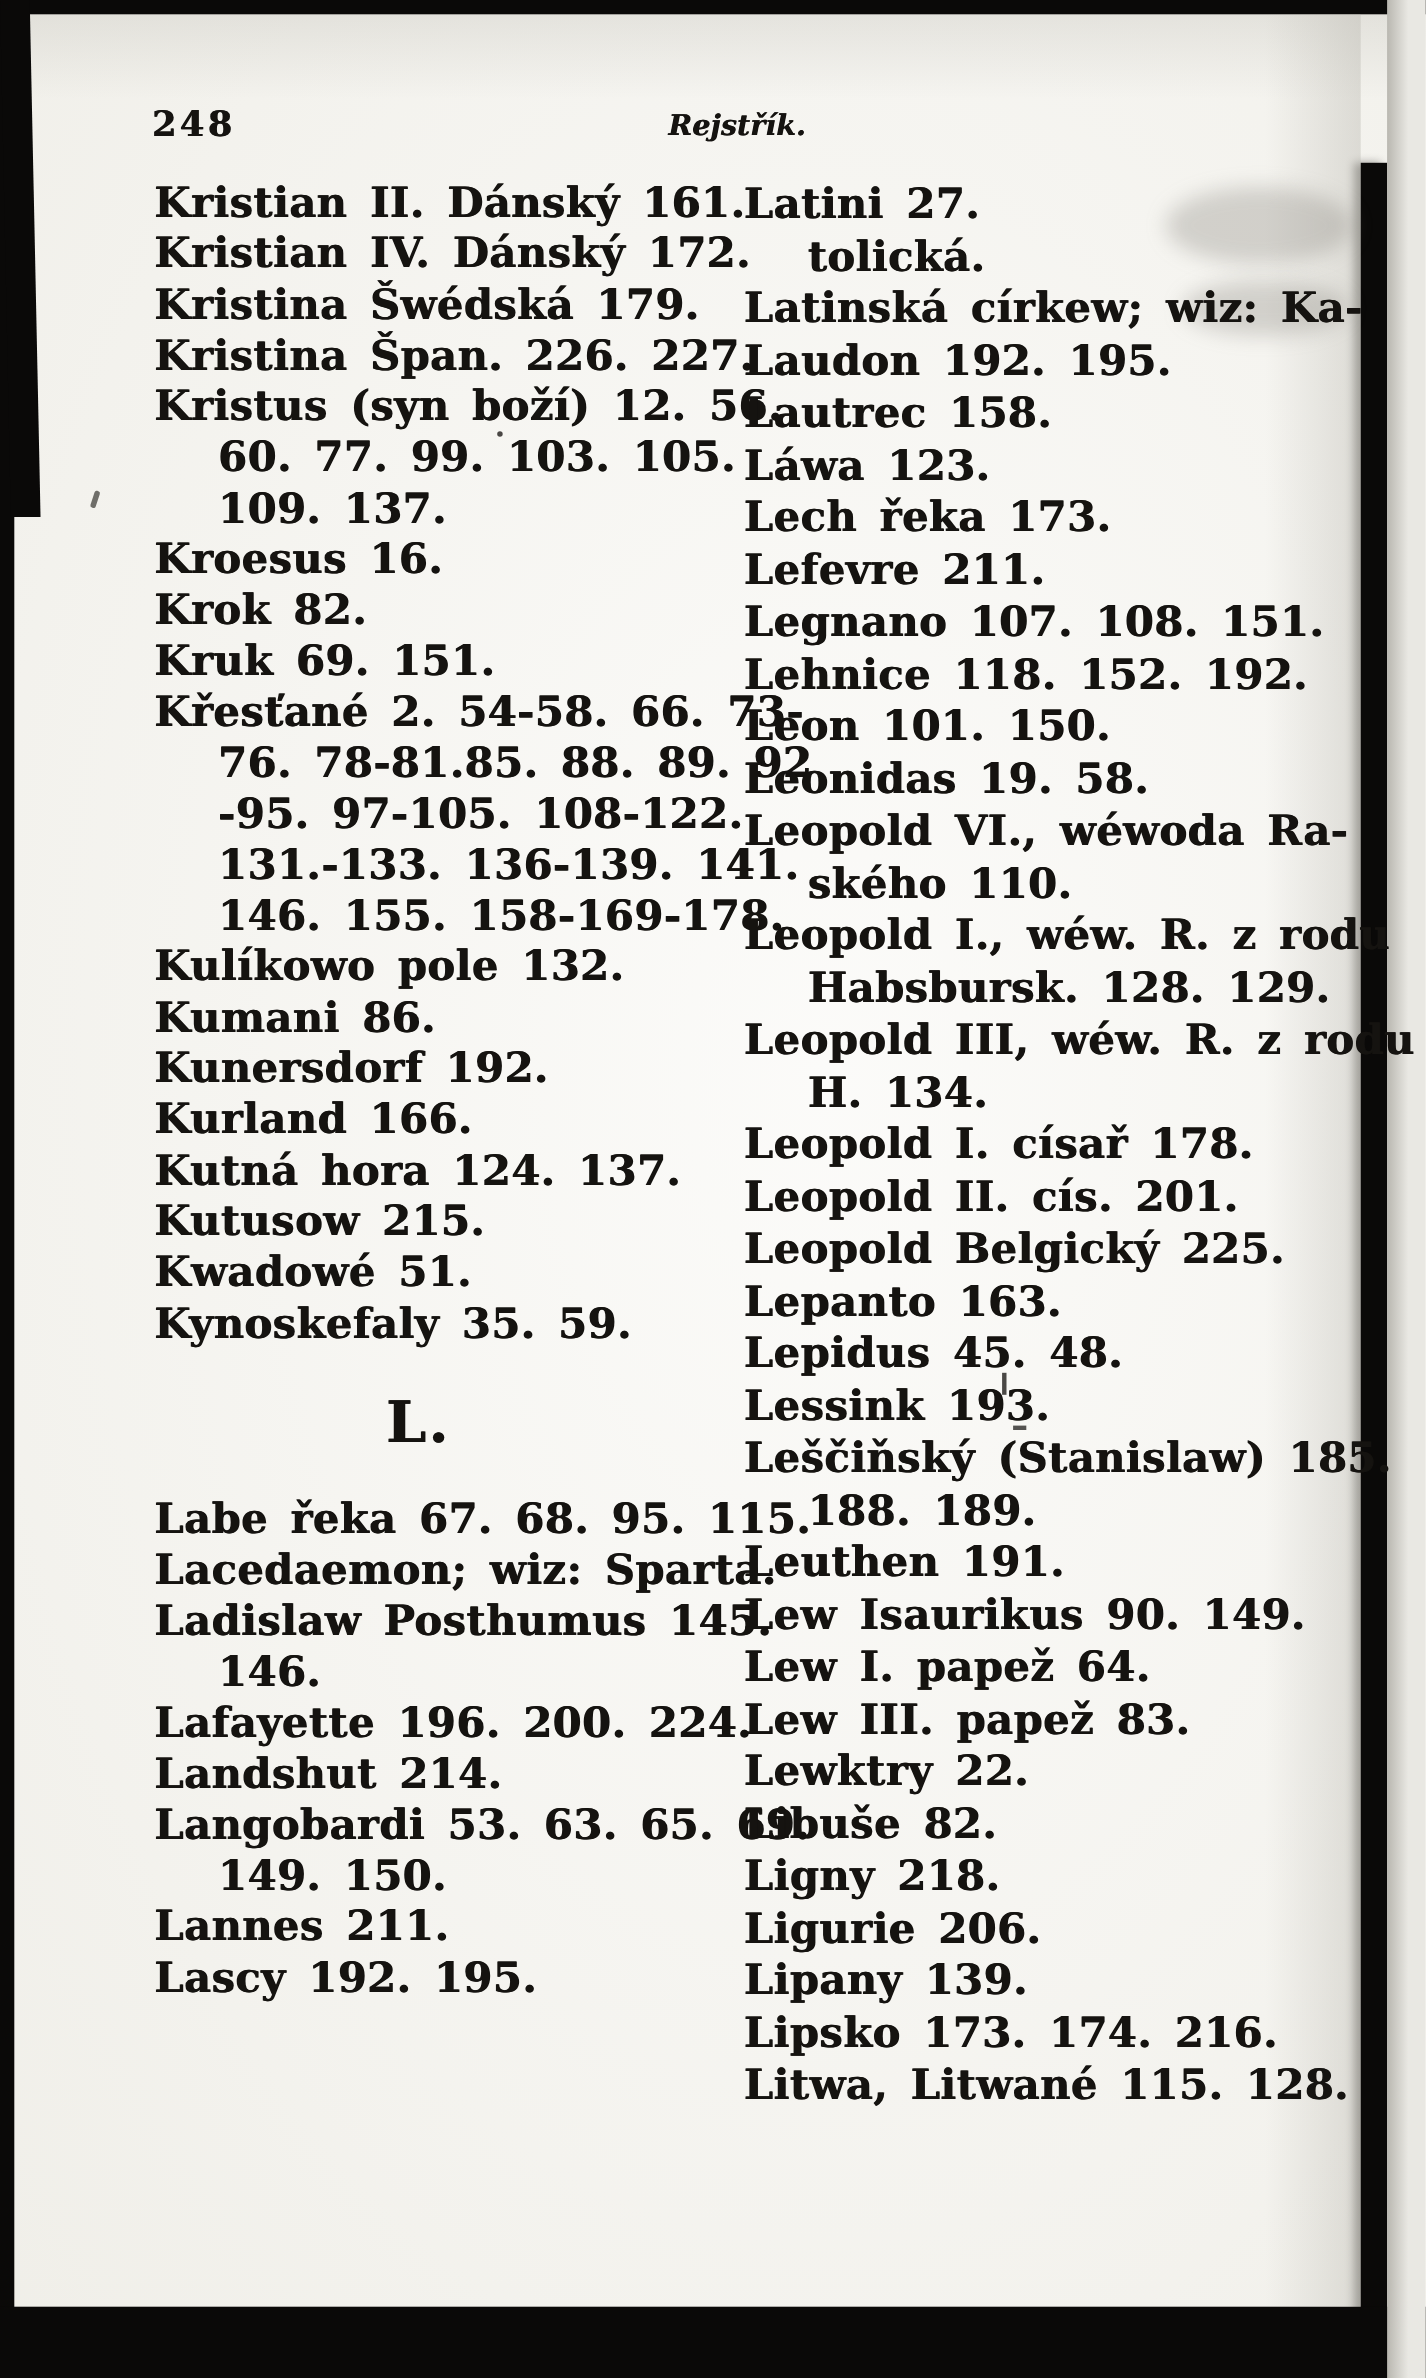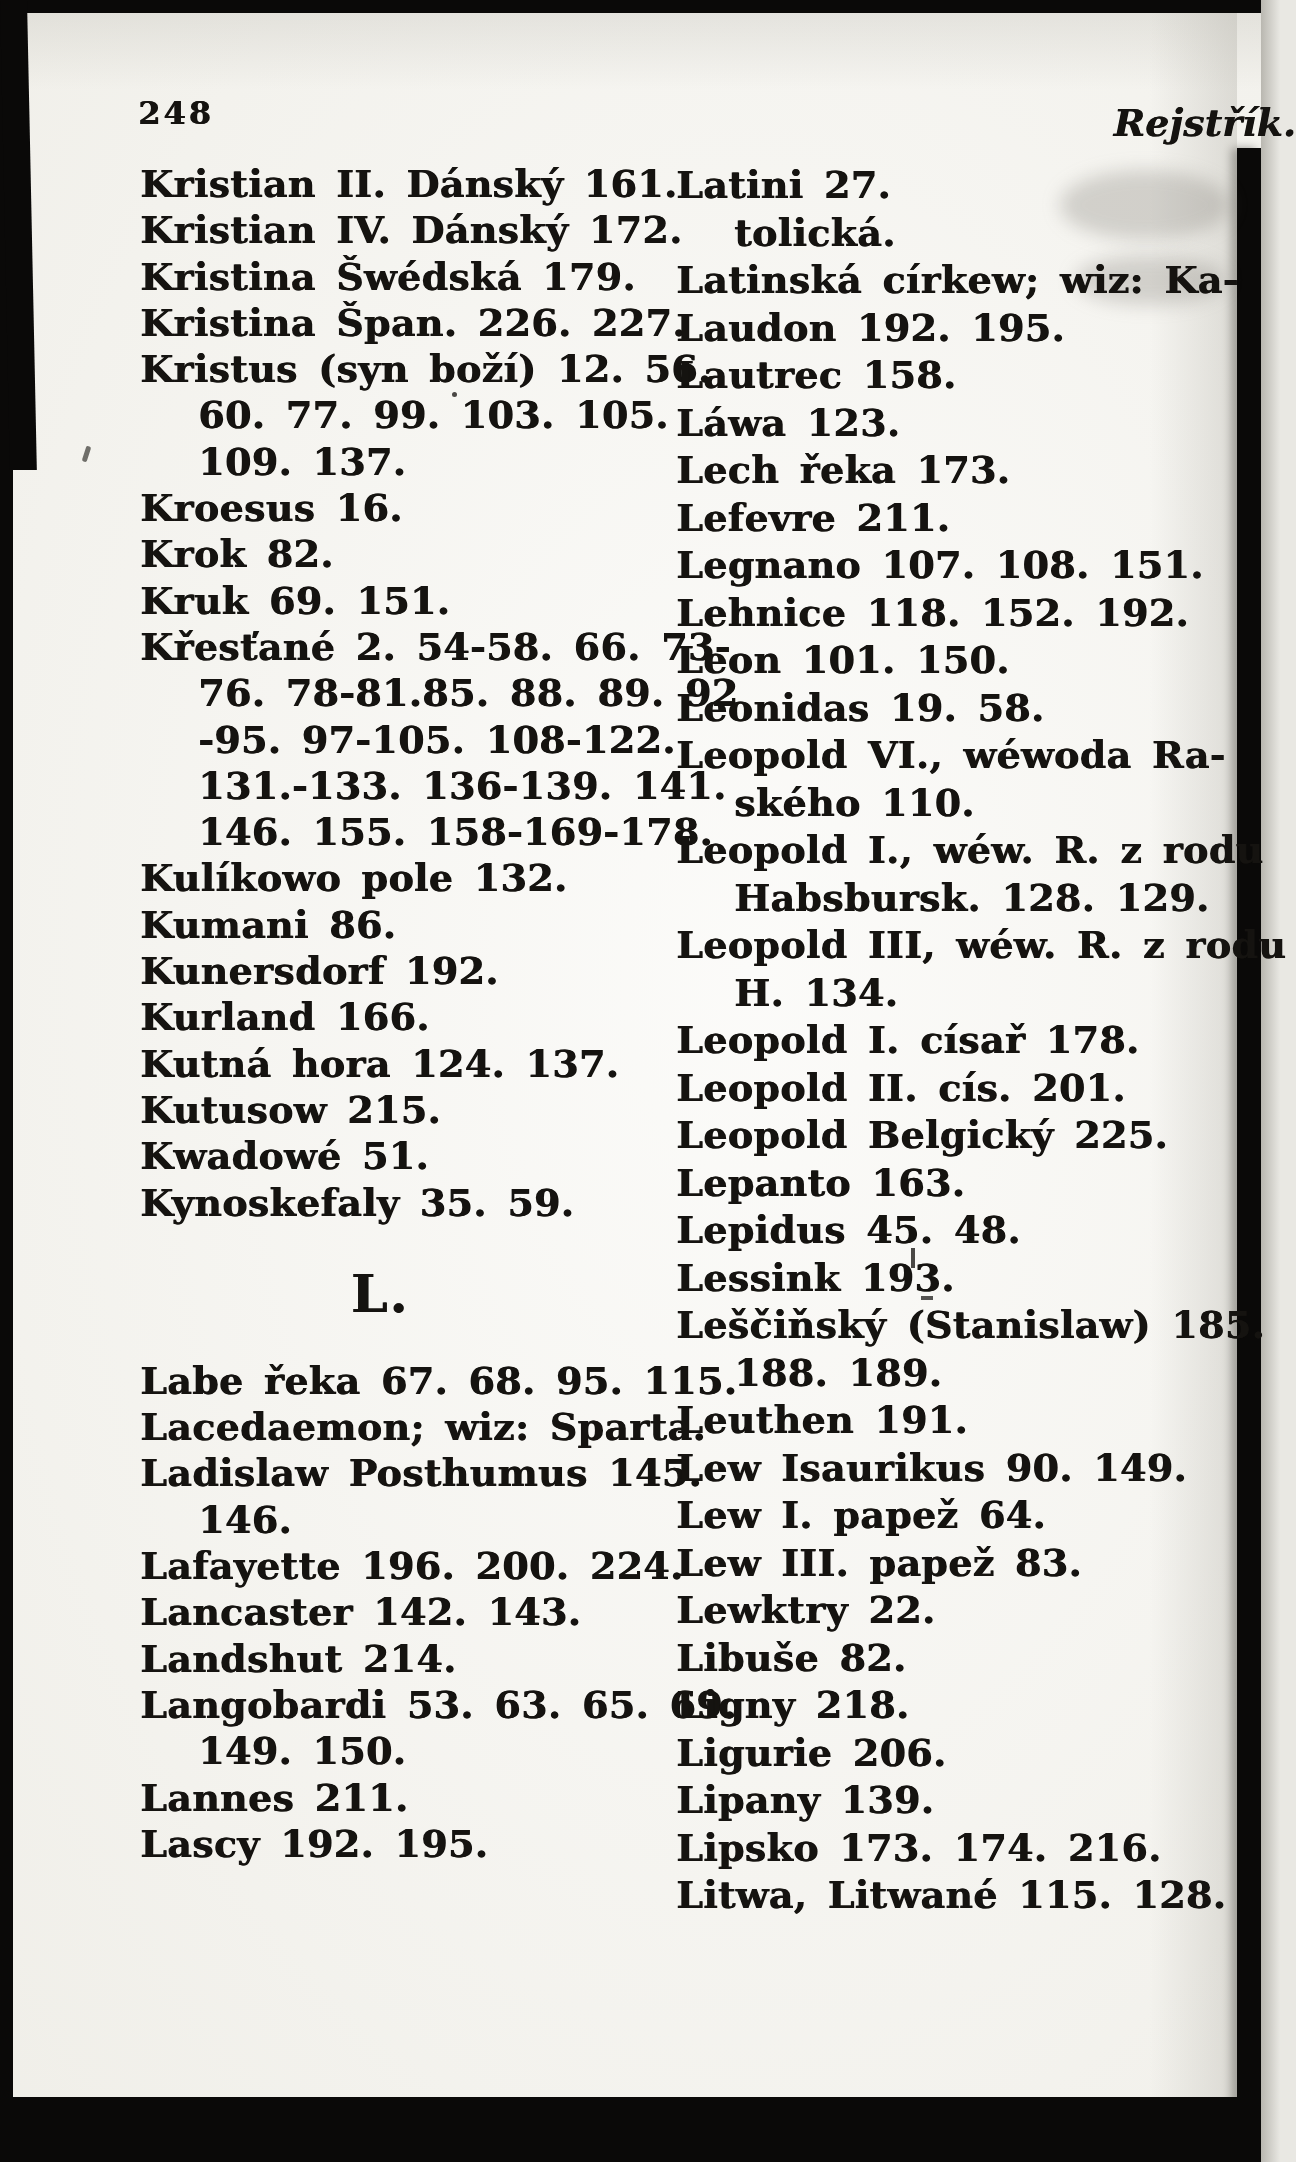--- a/index.html
+++ b/index.html
@@ -44,21 +44,21 @@
   .tick-d{position:absolute;left:452px;top:392px;width:5px;height:5px;border-radius:50%;background:rgba(30,28,25,.8);}
 
   
   .page-number{
     position:absolute;left:138px;top:94px;
     font-size:32px;font-weight:bold;letter-spacing:3px;
     text-shadow:.7px 0 0 currentColor;
   }
   .running-header{
     position:absolute;left:44px;top:100px;width:1252px;
-    text-align:right;font-size:38px;font-weight:bold;font-style:italic;
+    text-align:center;font-size:26px;font-weight:bold;font-style:italic;
     text-shadow:.5px 0 0 currentColor;
   }
   .col{position:absolute;top:161px;}
   .col-left{left:140px;width:480px;}
   .col-right{left:676px;width:586px;}
   .entry .line{
     font-size:38px;font-weight:bold;white-space:nowrap;
     letter-spacing:.3px;word-spacing:7px;
     text-shadow:.7px 0 0 currentColor;
   }
@@ -160,23 +160,20 @@
       <div class="line">Lacedaemon; wiz: Sparta.</div>
     </div>
     <div class="entry">
       <div class="line">Ladislaw Posthumus 145.</div>
       <div class="line cont">146.</div>
     </div>
     <div class="entry">
       <div class="line">Lafayette 196. 200. 224.</div>
     </div>
     <div class="entry">
-      <div class="line">Lancaster 142. 143.</div>
-    </div>
-    <div class="entry">
       <div class="line">Landshut 214.</div>
     </div>
     <div class="entry">
       <div class="line">Langobardi 53. 63. 65. 69.</div>
       <div class="line cont">149. 150.</div>
     </div>
     <div class="entry">
       <div class="line">Lannes 211.</div>
     </div>
     <div class="entry">

